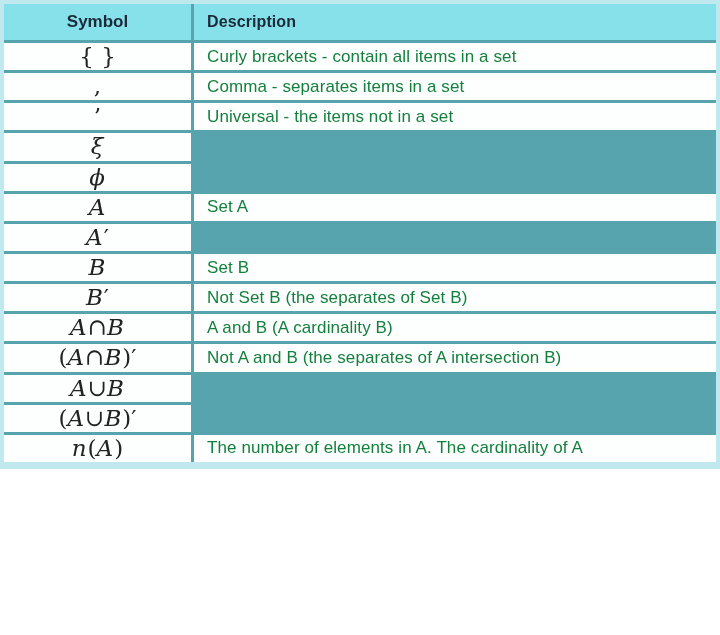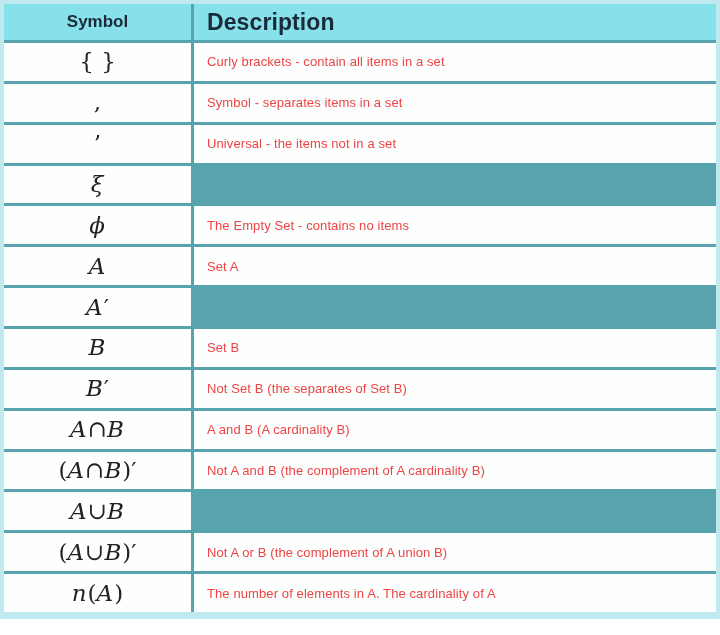--- a/index.html
+++ b/index.html
@@ -2,21 +2,21 @@
 <html><head>
 <meta charset="utf-8">
 <style>
   html, body {
     margin: 0;
     padding: 0;
     background: #ffffff;
   }
   .frame {
     width: 720px;
-    height: 619px;
+    height: 469px;
     box-sizing: border-box;
     background: #bfe9ee;            
     padding: 4px 4px 7px 4px;
     font-family: "Liberation Sans", sans-serif;
   }
   .table {
     height: 100%;
     display: flex;
     flex-direction: column;
     gap: 3px;                        
@@ -41,35 +41,35 @@
   .cell.sym {
     width: 187px;
     flex: 0 0 187px;
     justify-content: center;
     text-align: center;
   }
   .cell.desc {
     flex: 1 1 auto;
     padding-left: 13px;
     padding-right: 8px;
-    color: #ef4444;
-    font-size: 13px;
+    color: #15803d;
+    font-size: 17px;
     letter-spacing: 0.1px;
   }
   .header .cell {
     background: #87e1ea;
     color: #1b2a38;
     font-weight: bold;
   }
   .header .cell.sym {
     font-size: 17px;
     justify-content: center;
   }
   .header .cell.desc {
-    font-size: 23px;
+    font-size: 16px;
   }
   .symbol {
     font-family: "DejaVu Serif", serif;
     font-size: 23px;
     color: #222222;
     line-height: 1;
     white-space: nowrap;
   }
   .symbol i {
     font-style: italic;
@@ -85,36 +85,35 @@
       <div class="cell sym">Symbol</div>
       <div class="cell desc">Description</div>
     </div>
 
   <div class="row">
         <div class="cell sym symbol">{ }</div>
         <div class="cell desc">Curly brackets - contain all items in a set</div>
       </div>
       <div class="row">
         <div class="cell sym symbol">,</div>
-        <div class="cell desc">Symbol - separates items in a set</div>
+        <div class="cell desc">Comma - separates items in a set</div>
       </div>
       <div class="row">
         <div class="cell sym symbol">’</div>
         <div class="cell desc">Universal - the items not in a set</div>
       </div>
       <div class="row">
         <div class="cell sym symbol">
           <i>ξ</i>
         </div>
       </div>
       <div class="row">
         <div class="cell sym symbol">
           <i>ϕ</i>
         </div>
-        <div class="cell desc">The Empty Set - contains no items</div>
       </div>
       <div class="row">
         <div class="cell sym symbol">
           <i>A</i>
         </div>
         <div class="cell desc">Set A</div>
       </div>
       <div class="row">
         <div class="cell sym symbol"><i>A</i>′</div>
       </div>
@@ -127,27 +126,26 @@
       <div class="row">
         <div class="cell sym symbol"><i>B</i>′</div>
         <div class="cell desc">Not Set B (the separates of Set B)</div>
       </div>
       <div class="row">
         <div class="cell sym symbol"><i>A</i> ∩ <i>B</i></div>
         <div class="cell desc">A and B (A cardinality B)</div>
       </div>
       <div class="row">
         <div class="cell sym symbol">(<i>A</i> ∩ <i>B</i>)′</div>
-        <div class="cell desc">Not A and B (the complement of A cardinality B)</div>
+        <div class="cell desc">Not A and B (the separates of A intersection B)</div>
       </div>
       <div class="row">
         <div class="cell sym symbol"><i>A</i> ∪ <i>B</i></div>
       </div>
       <div class="row">
         <div class="cell sym symbol">(<i>A</i> ∪ <i>B</i>)′</div>
-        <div class="cell desc">Not A or B (the complement of A union B)</div>
       </div>
       <div class="row">
         <div class="cell sym symbol"><i>n</i>(<i>A</i>)</div>
         <div class="cell desc">The number of elements in A. The cardinality of A</div>
       </div>
     </div>
 </div>
 
 </body></html>

